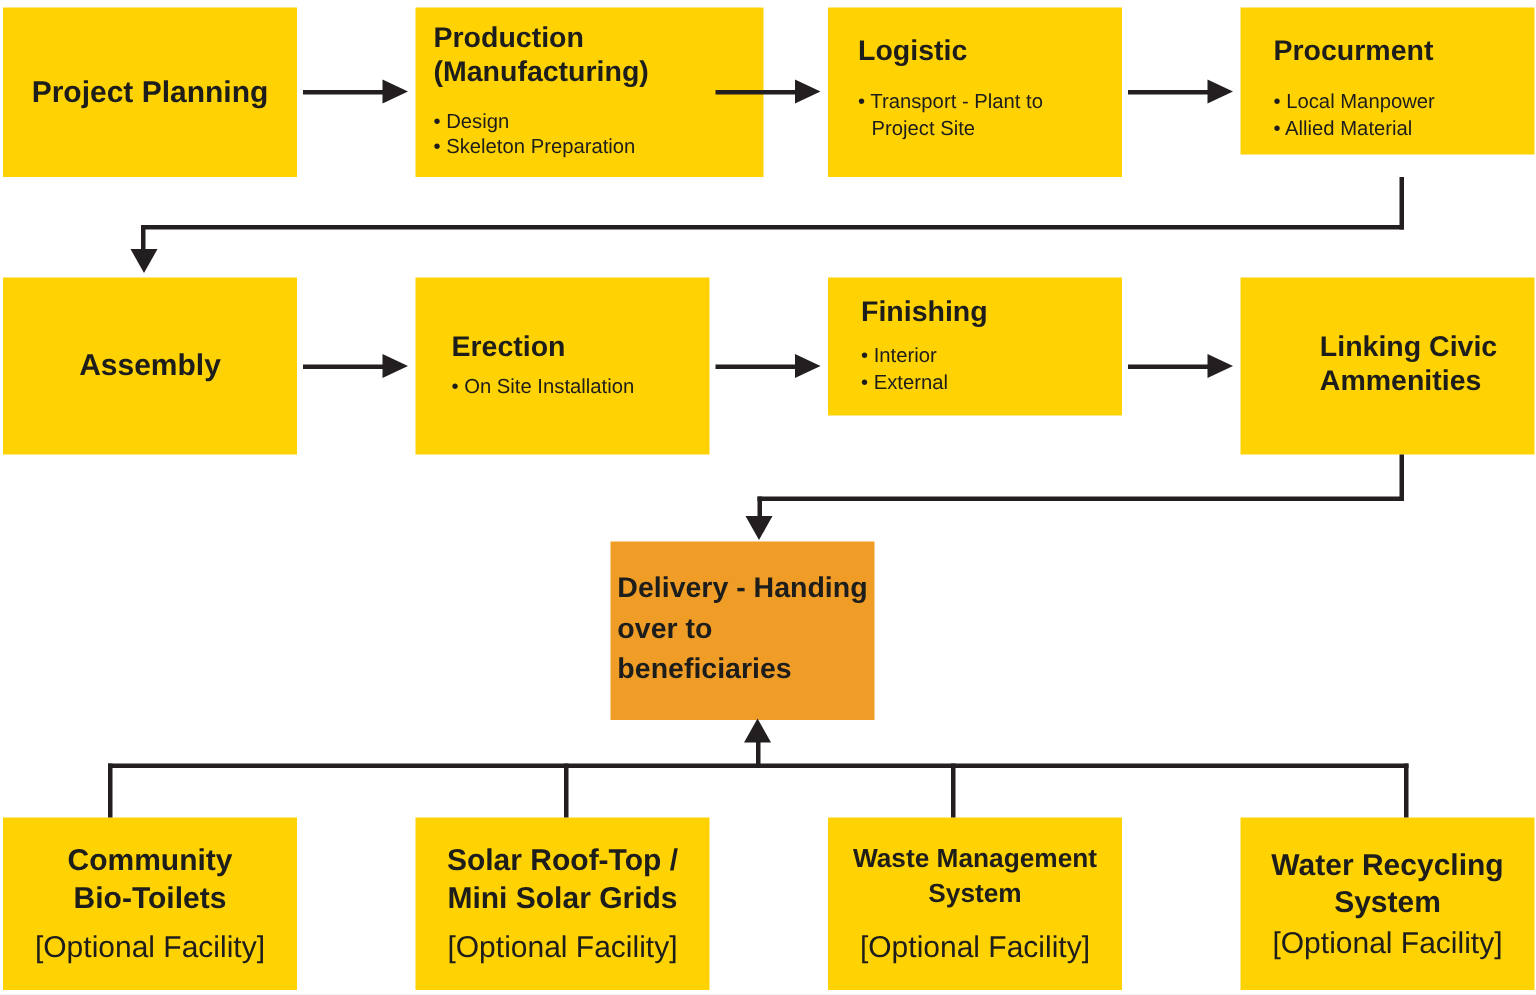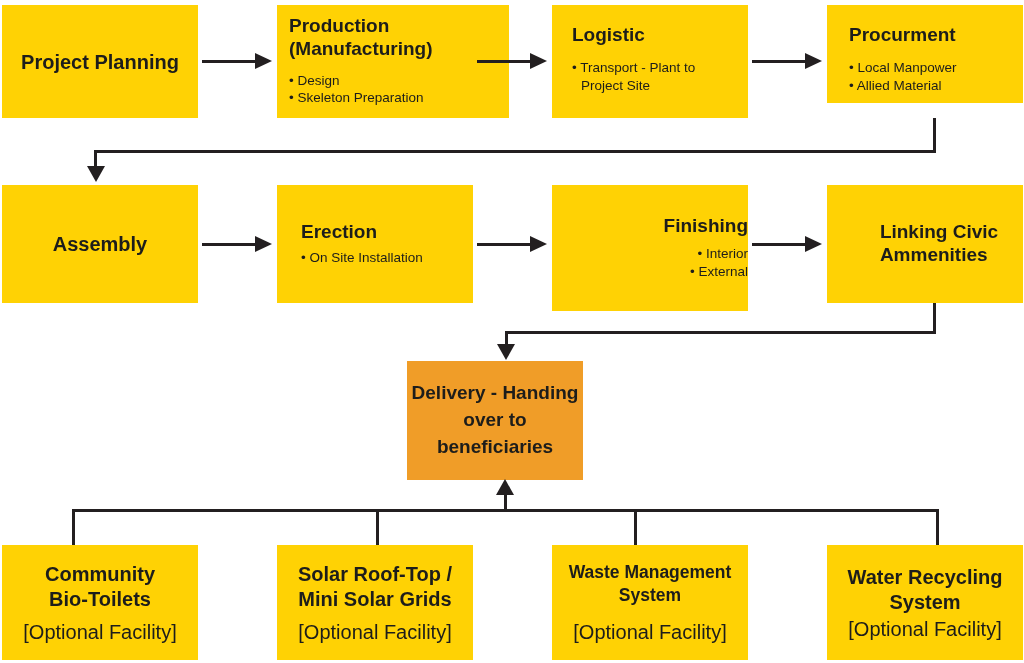--- a/index.html
+++ b/index.html
@@ -14,21 +14,21 @@
   .canvas {
     position:relative;
     width:1024px; height:663px;
     background:var(--background);
     font-family:"Liberation Sans", sans-serif;
     color:var(--text);
     overflow:hidden;
   }
   .box { position:absolute; background:var(--box-yellow); }
   .box.orange { background:var(--box-orange); }
-  .flex-center { display:flex; align-items:center; justify-content:center; text-align:center; }
+  .flex-center { display:flex; align-items:center; justify-content:center; text-align:left; }
   .flex-col-center { display:flex; flex-direction:column; align-items:center; justify-content:center; text-align:center; }
   .flex-vcenter-left { display:flex; flex-direction:column; justify-content:center; }
   .title-xl { font-weight:700; font-size:20px; line-height:1.2; }
   .title-lg { font-weight:700; font-size:19px; line-height:1.2; }
   .title-md { font-weight:700; font-size:17.5px; line-height:1.3; }
   .bullets { font-weight:400; font-size:13.5px; line-height:1.32; }
   .bullet-wrap { padding-left:9px; }
   .note { font-weight:400; font-size:20px; }
   .seg { position:absolute; background:var(--line); }
   .harrow { position:absolute; width:70px; height:16px; }
@@ -80,21 +80,21 @@
     <div class="title-xl">Assembly</div>
   </div>
 
   <div class="box flex-vcenter-left" style="left:277px;top:185px;width:196px;height:118px;padding-left:24px;">
     <div class="title-lg">Erection</div>
     <div class="bullets" style="margin-top:6px;">
       <div>• On Site Installation</div>
     </div>
   </div>
 
-  <div class="box flex-vcenter-left" style="left:552px;top:185px;width:196px;height:126px;padding-left:22px;text-align:right;">
+  <div class="box flex-vcenter-left" style="left:552px;top:185px;width:196px;height:92px;padding-left:22px;">
     <div class="title-lg">Finishing</div>
     <div class="bullets" style="margin-top:7px;">
       <div>• Interior</div>
       <div>• External</div>
     </div>
   </div>
 
   <div class="box flex-vcenter-left" style="left:827px;top:185px;width:196px;height:118px;padding-left:28px;align-items:center;">
     <div class="title-lg">
       <div>Linking Civic</div>

